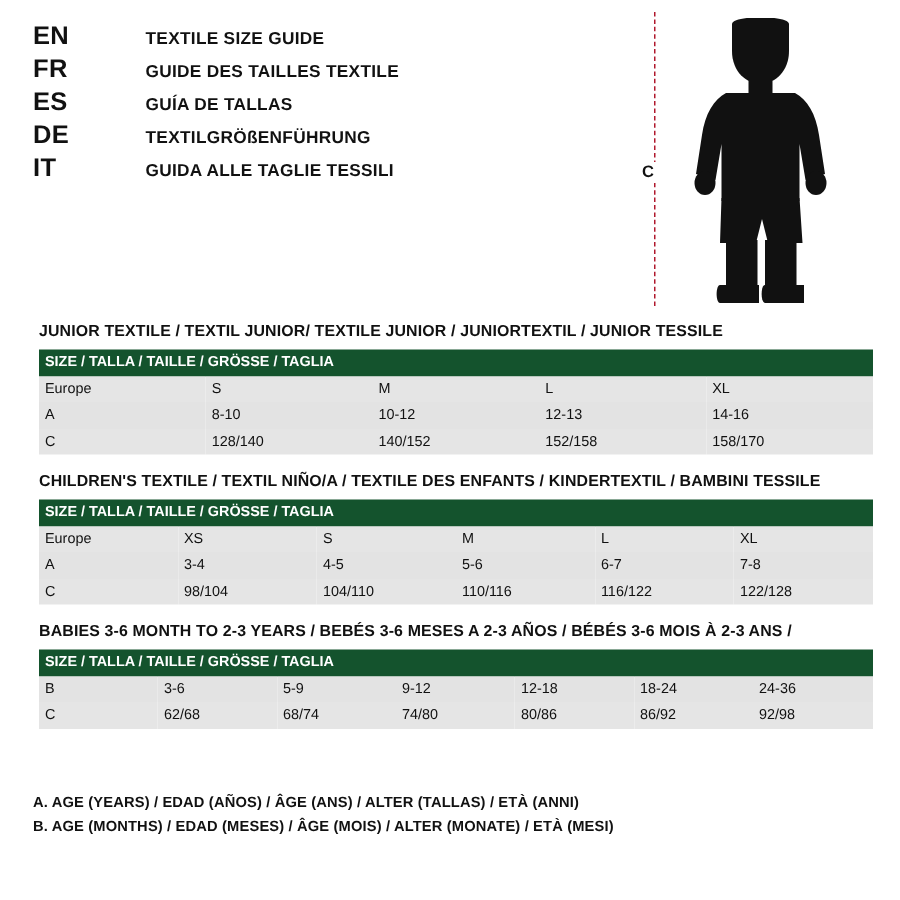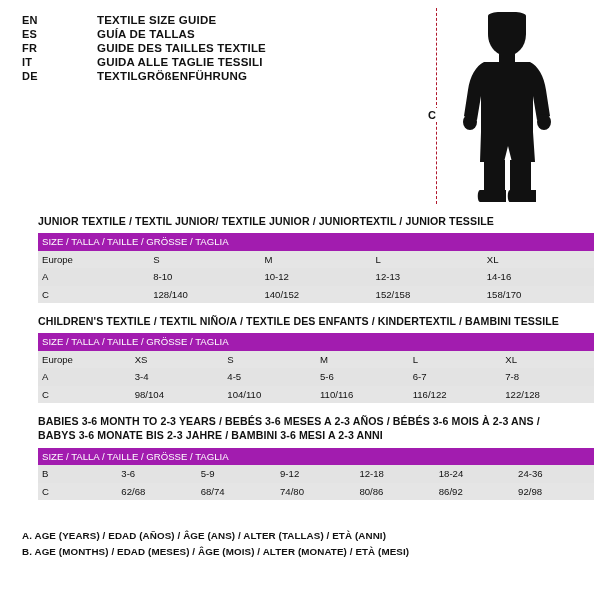--- a/index.html
+++ b/index.html
@@ -28,21 +28,21 @@
     top: 14px;
     width: 400px;
   }
   .hdr-row {
     display: flex;
     align-items: baseline;
     margin-bottom: 2px;
   }
   .hdr-lang {
     width: 40px;
-    font-size: 11px;
+    font-size: 17px;
     font-weight: bold;
     letter-spacing: 0.2px;
     color: #111;
   }
   .hdr-text {
     font-size: 11.5px;
     font-weight: bold;
     letter-spacing: 0.2px;
     color: #111;
     margin-left: 35px;
@@ -98,39 +98,39 @@
   }
   .tbl td {
     font-size: 9.6px;
     color: #111;
     padding: 3px 0 3px 4px;
     line-height: 1.2;
     vertical-align: middle;
     white-space: nowrap;
   }
   .row-head td {
-    background: #a21caf;
+    background: #14532d;
     color: #ffffff;
     font-size: 9.6px;
-    font-weight: normal;
+    font-weight: bold;
     padding: 3px 0 3px 4px;
   }
   .row-shade td {
     background: #e3e3e3;
   }
   .row-white td {
     background: #e5e5e5;
   }
   .lbl-col {
     width: 86px;
   }
 
   .block {
     position: absolute;
-    left: 38px;
+    left: 26px;
     width: 556px;
   }
   #junior-block { top: 214px; }
   #children-block { top: 314px; }
   #babies-block { top: 414px; }
   .legend {
     position: absolute;
     left: 22px;
     top: 528px;
     width: 556px;
@@ -147,34 +147,34 @@
 <body>
 
 <div class="page">
 
   <div class="header">
     <div class="hdr-row">
       <span class="hdr-lang">EN</span>
       <span class="hdr-text">TEXTILE SIZE GUIDE</span>
     </div>
     <div class="hdr-row">
+      <span class="hdr-lang">FR</span>
+      <span class="hdr-text">GUIDE DES TAILLES TEXTILE</span>
+    </div>
+    <div class="hdr-row">
       <span class="hdr-lang">ES</span>
       <span class="hdr-text">GUÍA DE TALLAS</span>
     </div>
     <div class="hdr-row">
-      <span class="hdr-lang">FR</span>
-      <span class="hdr-text">GUIDE DES TAILLES TEXTILE</span>
+      <span class="hdr-lang">DE</span>
+      <span class="hdr-text">TEXTILGRÖßENFÜHRUNG</span>
     </div>
     <div class="hdr-row">
       <span class="hdr-lang">IT</span>
       <span class="hdr-text">GUIDA ALLE TAGLIE TESSILI</span>
-    </div>
-    <div class="hdr-row">
-      <span class="hdr-lang">DE</span>
-      <span class="hdr-text">TEXTILGRÖßENFÜHRUNG</span>
     </div>
   </div>
 
   <div class="figure-area">
     <div class="dash-line"></div>
     <div class="c-label">C</div>
     <svg class="silhouette" viewBox="0 0 120 194">
       <g fill="#111111">
 
         <path d="M40 4 C40 -2 78 -2 78 4 L78 22 C78 36 68 44 59 44 C50 44 40 36 40 22 Z"></path>
@@ -260,21 +260,20 @@
           <td>116/122</td>
           <td>122/128</td>
         </tr>
       </tbody>
     </table>
   </div>
 
   <div class="block" id="babies-block">
     <div class="section-title">
       <span>BABIES 3-6 MONTH TO 2-3 YEARS / BEBÉS 3-6 MESES A 2-3 AÑOS / BÉBÉS 3-6 MOIS À 2-3 ANS /</span><br>
-      <span>BABYS 3-6 MONATE BIS 2-3 JAHRE / BAMBINI 3-6 MESI A 2-3 ANNI</span>
     </div>
     <table class="tbl">
       <tbody>
         <tr class="row-head">
           <td class="lbl-col" colspan="7">SIZE / TALLA / TAILLE / GRÖSSE / TAGLIA</td>
         </tr>
         <tr class="row-shade">
           <td class="lbl-col">B</td>
           <td>3-6</td>
           <td>5-9</td>

